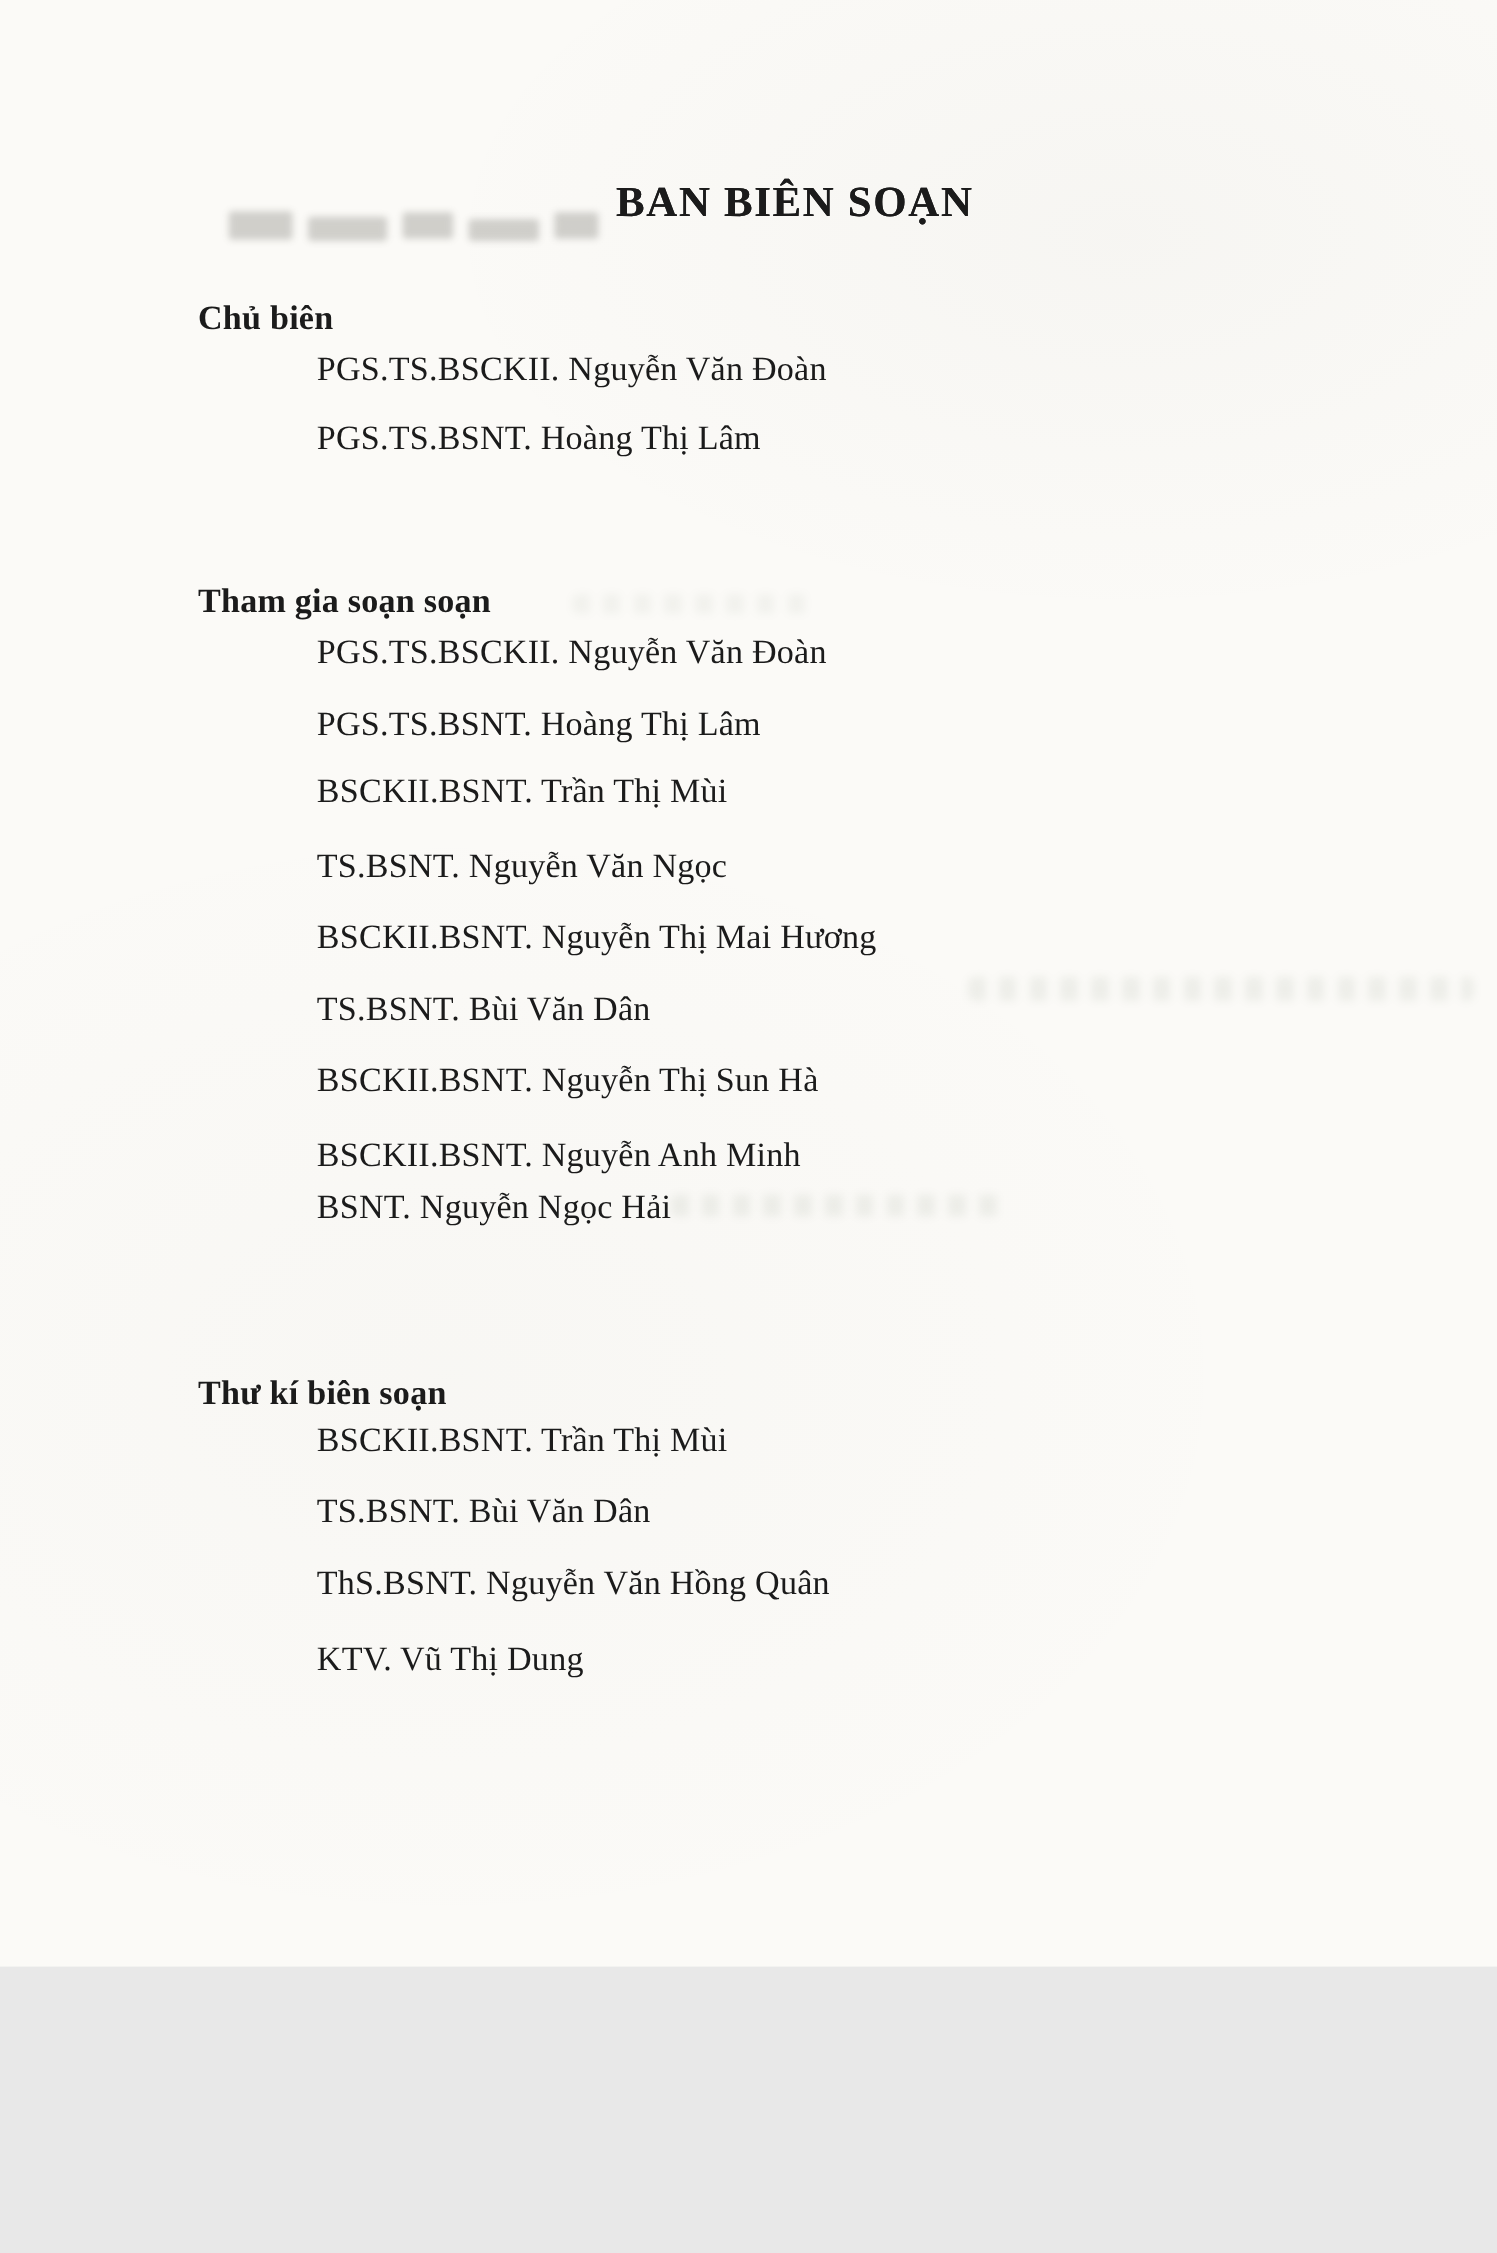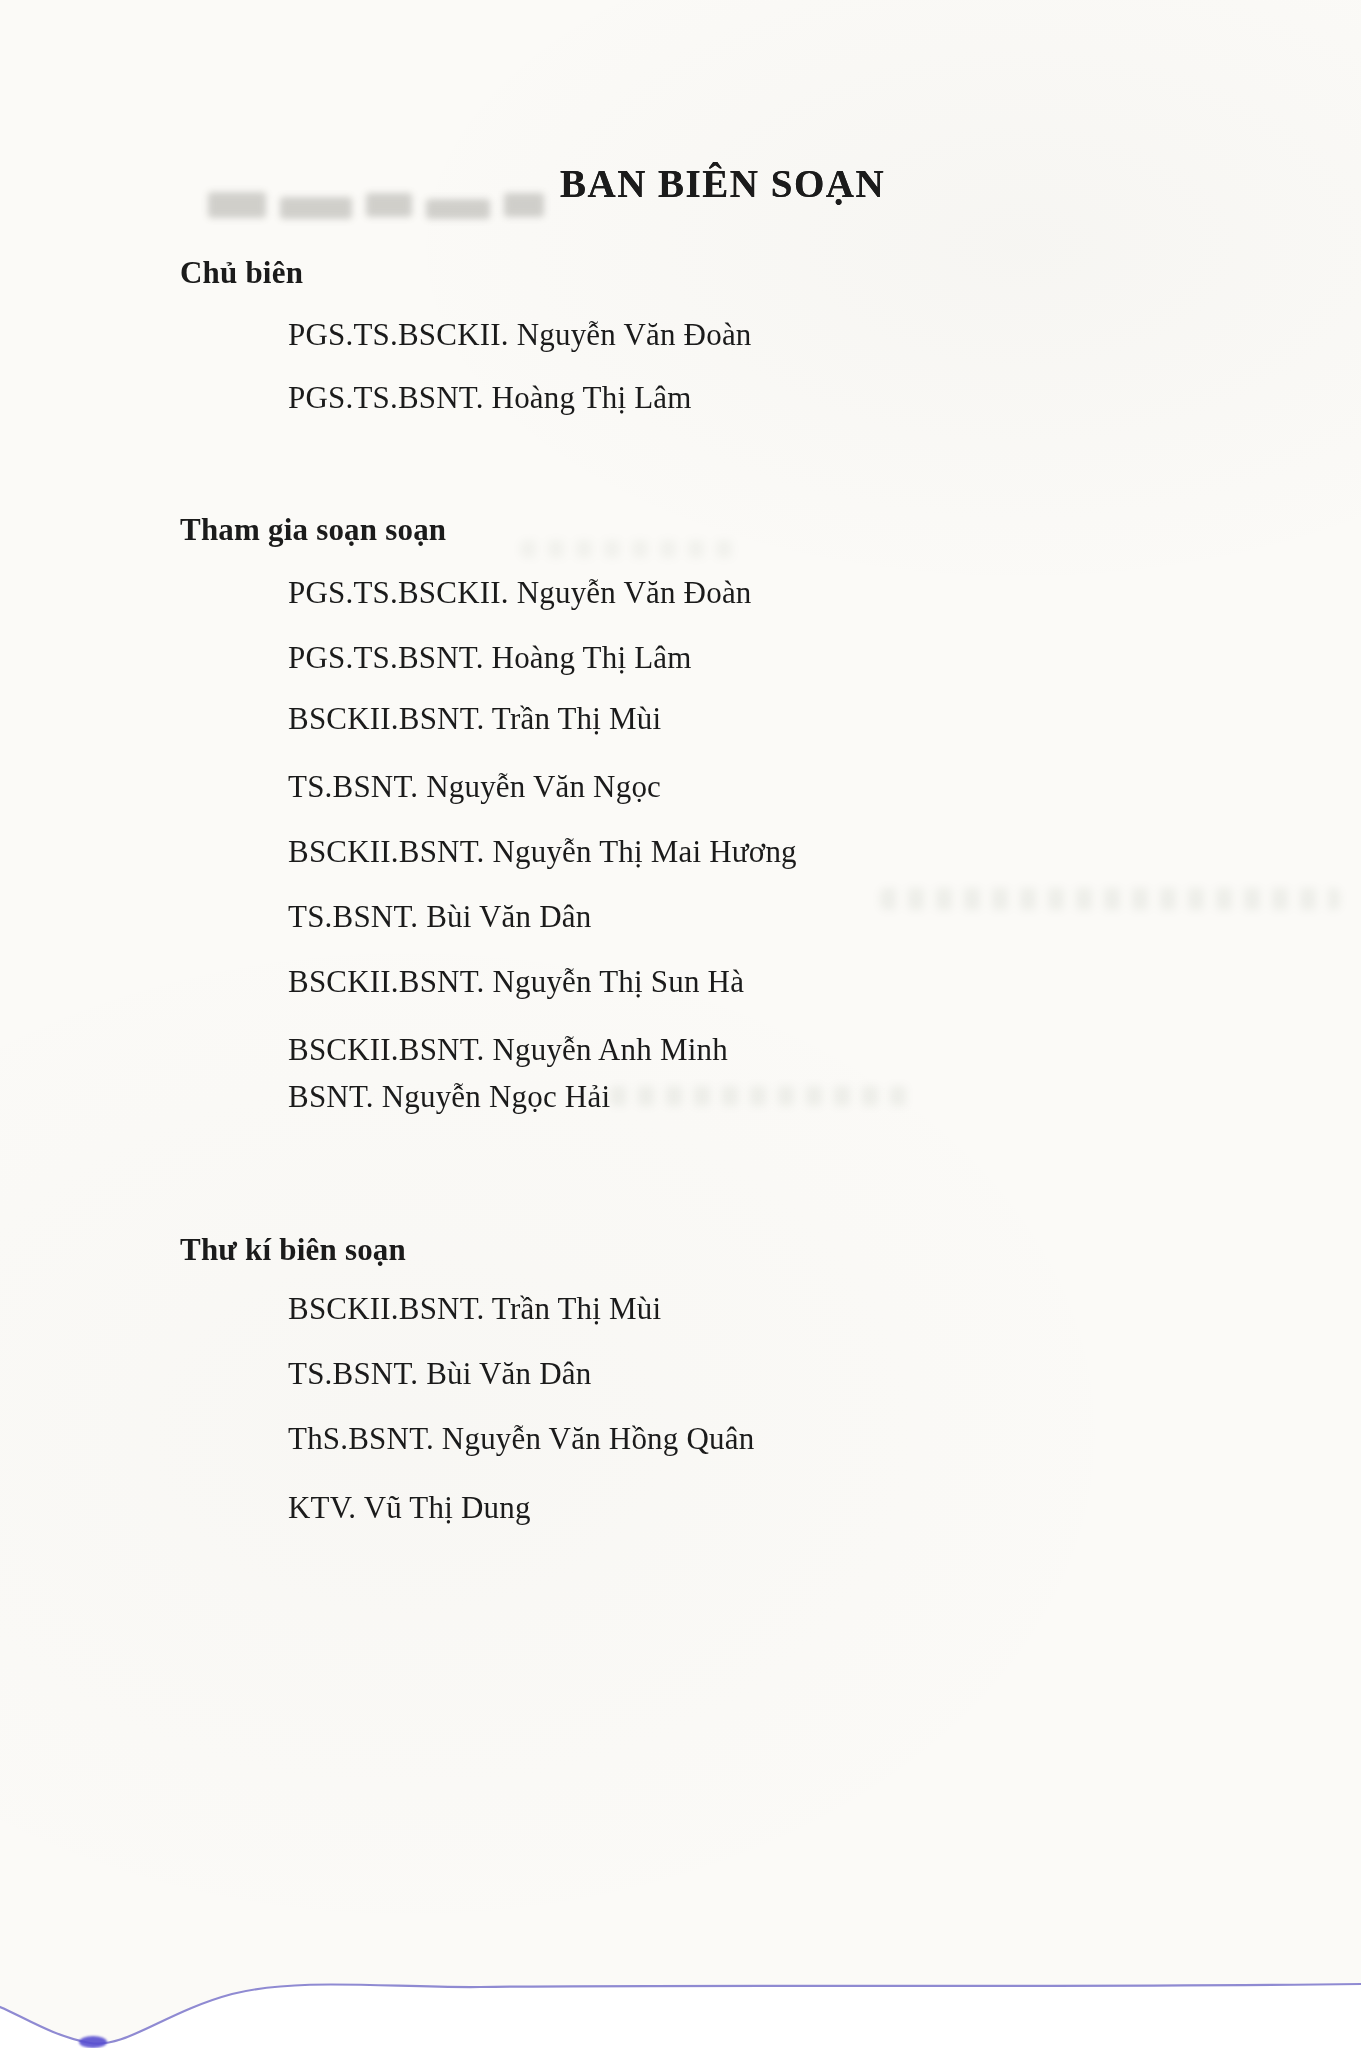--- a/index.html
+++ b/index.html
@@ -1,18 +1,18 @@
 <!DOCTYPE html>
 <html><head>
 <meta charset="utf-8">
 <style>
   html,body{margin:0;padding:0;background:#e8e8e8;}
   .page{
     position:relative;
-    width:1361px;height:2048px;
+    width:1361px;height:1788px;
     margin:0 auto;
     background:#fbfaf7;
     overflow:hidden;
     font-family:"Liberation Serif","DejaVu Serif",serif;
     color:#1b1b1b;
   }
   
   .page::before{
     content:"";position:absolute;inset:0;pointer-events:none;
     background:
@@ -30,21 +30,21 @@
     position:absolute;
     top:164px;left:560px;
     margin:0;
     font-size:39px;
     font-weight:bold;
     letter-spacing:1.5px;
     line-height:1;
     white-space:nowrap;
     text-shadow:0 0 0.6px #222;
   }
-  .heading{font-weight:bold;left:180px;}
+  .heading{font-weight:bold;left:180px;margin-top:16px;}
   .name{left:242px;margin-left:46px;}
 
   
   .title-bleed{
     position:absolute;top:183px;left:208px;width:350px;height:44px;
     display:flex;align-items:center;gap:14px;
     filter:blur(3.5px);opacity:0.30;
   }
   .title-bleed i{display:block;background:#6e6d66;border-radius:3px;}
   .tb1{width:58px;height:26px;}

